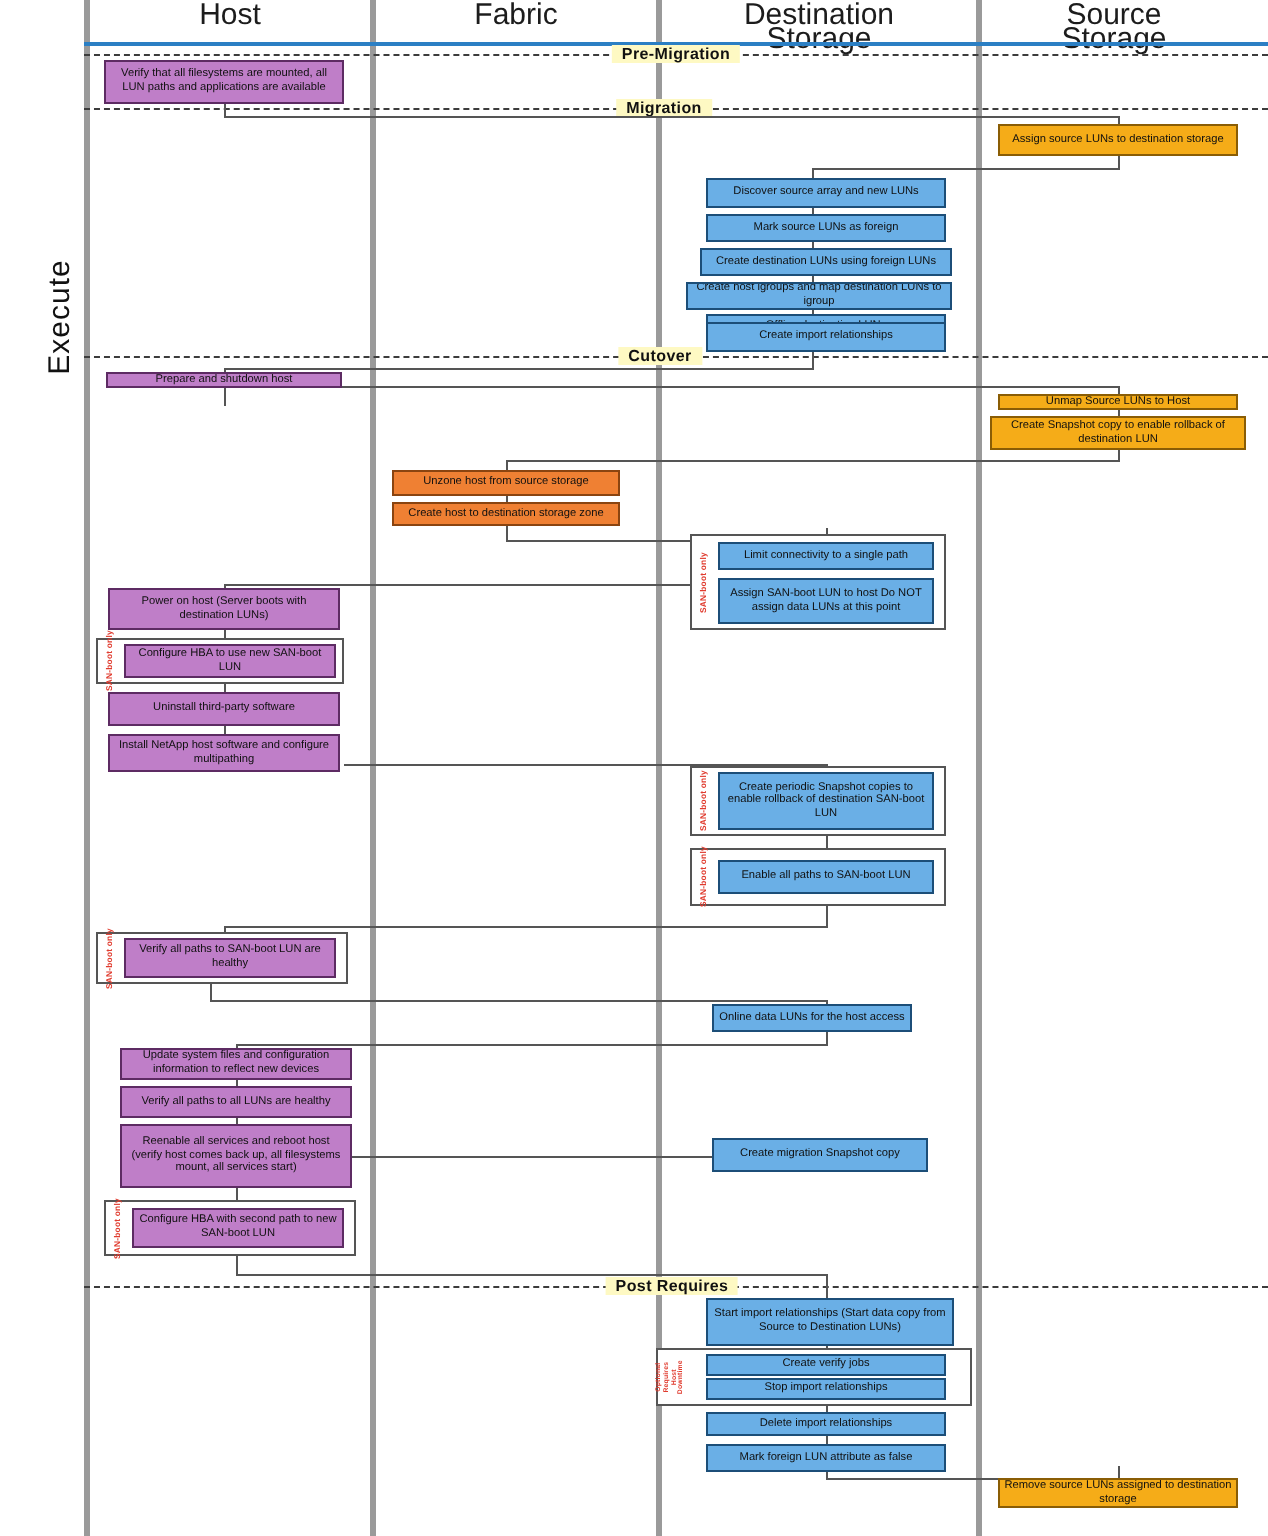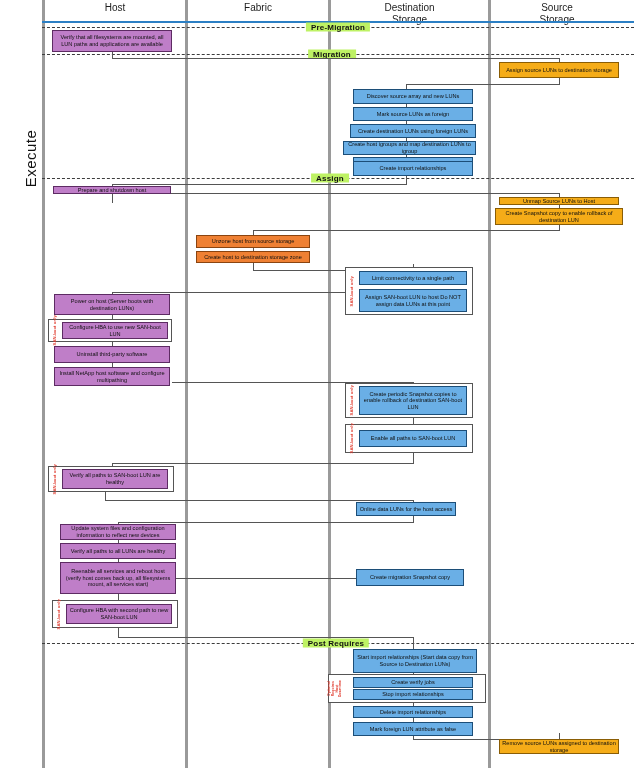--- a/index.html
+++ b/index.html
@@ -15,21 +15,21 @@
   }
 
   
   .lane-divider{
     position:absolute;top:0;bottom:0;width:3px;
     background:#9a9a9a;
   }
   .lane-header{
     position:absolute;top:2px;
     text-align:center;
-    font-size:10px;color:#1c1c1c;
+    font-size:15px;color:#1c1c1c;
     line-height:12px;
     font-weight:400;
   }
   .header-rule{
     position:absolute;left:42px;right:0;height:2px;
     background:#2b7fc4;
   }
 
   
   .group-label{
@@ -45,21 +45,21 @@
   }
 
   
   .phase-line{
     position:absolute;left:42px;right:0;height:0;
     border-top:1px dashed #3c3c3c;
   }
   .phase-label{
     position:absolute;
     transform:translate(-50%,-50%);
-    background:#bef264;
+    background:#fef9c3;
     padding:0 5px;
     font-size:8px;font-weight:bold;color:#111;
     white-space:nowrap;
     letter-spacing:.2px;
   }
   .h-line{position:absolute;height:1px;background:#555;}
   .v-line{position:absolute;width:1px;background:#555;}
 
   
   .box{
@@ -139,21 +139,21 @@
   </div>
   <div class="header-rule" style="top:21px;"></div>
 
   <div class="phase-line" style="top:27px;"></div>
   <div class="phase-label" style="left:338px;top:27px;">Pre-Migration</div>
 
   <div class="phase-line" style="top:54px;"></div>
   <div class="phase-label" style="left:332px;top:54px;">Migration</div>
 
   <div class="phase-line" style="top:178px;"></div>
-  <div class="phase-label" style="left:330px;top:178px;">Assign</div>
+  <div class="phase-label" style="left:330px;top:178px;">Cutover</div>
 
   <div class="phase-line" style="top:643px;"></div>
   <div class="phase-label" style="left:336px;top:643px;">Post Requires</div>
 
   <div class="v-line" style="left:112px;top:49px;height:9px;"></div>
   <div class="h-line" style="left:112px;top:58px;width:447px;"></div>
   <div class="v-line" style="left:559px;top:58px;height:4px;"></div>
 
   <div class="v-line" style="left:559px;top:78px;height:6px;"></div>
   <div class="h-line" style="left:406px;top:84px;width:154px;"></div>

